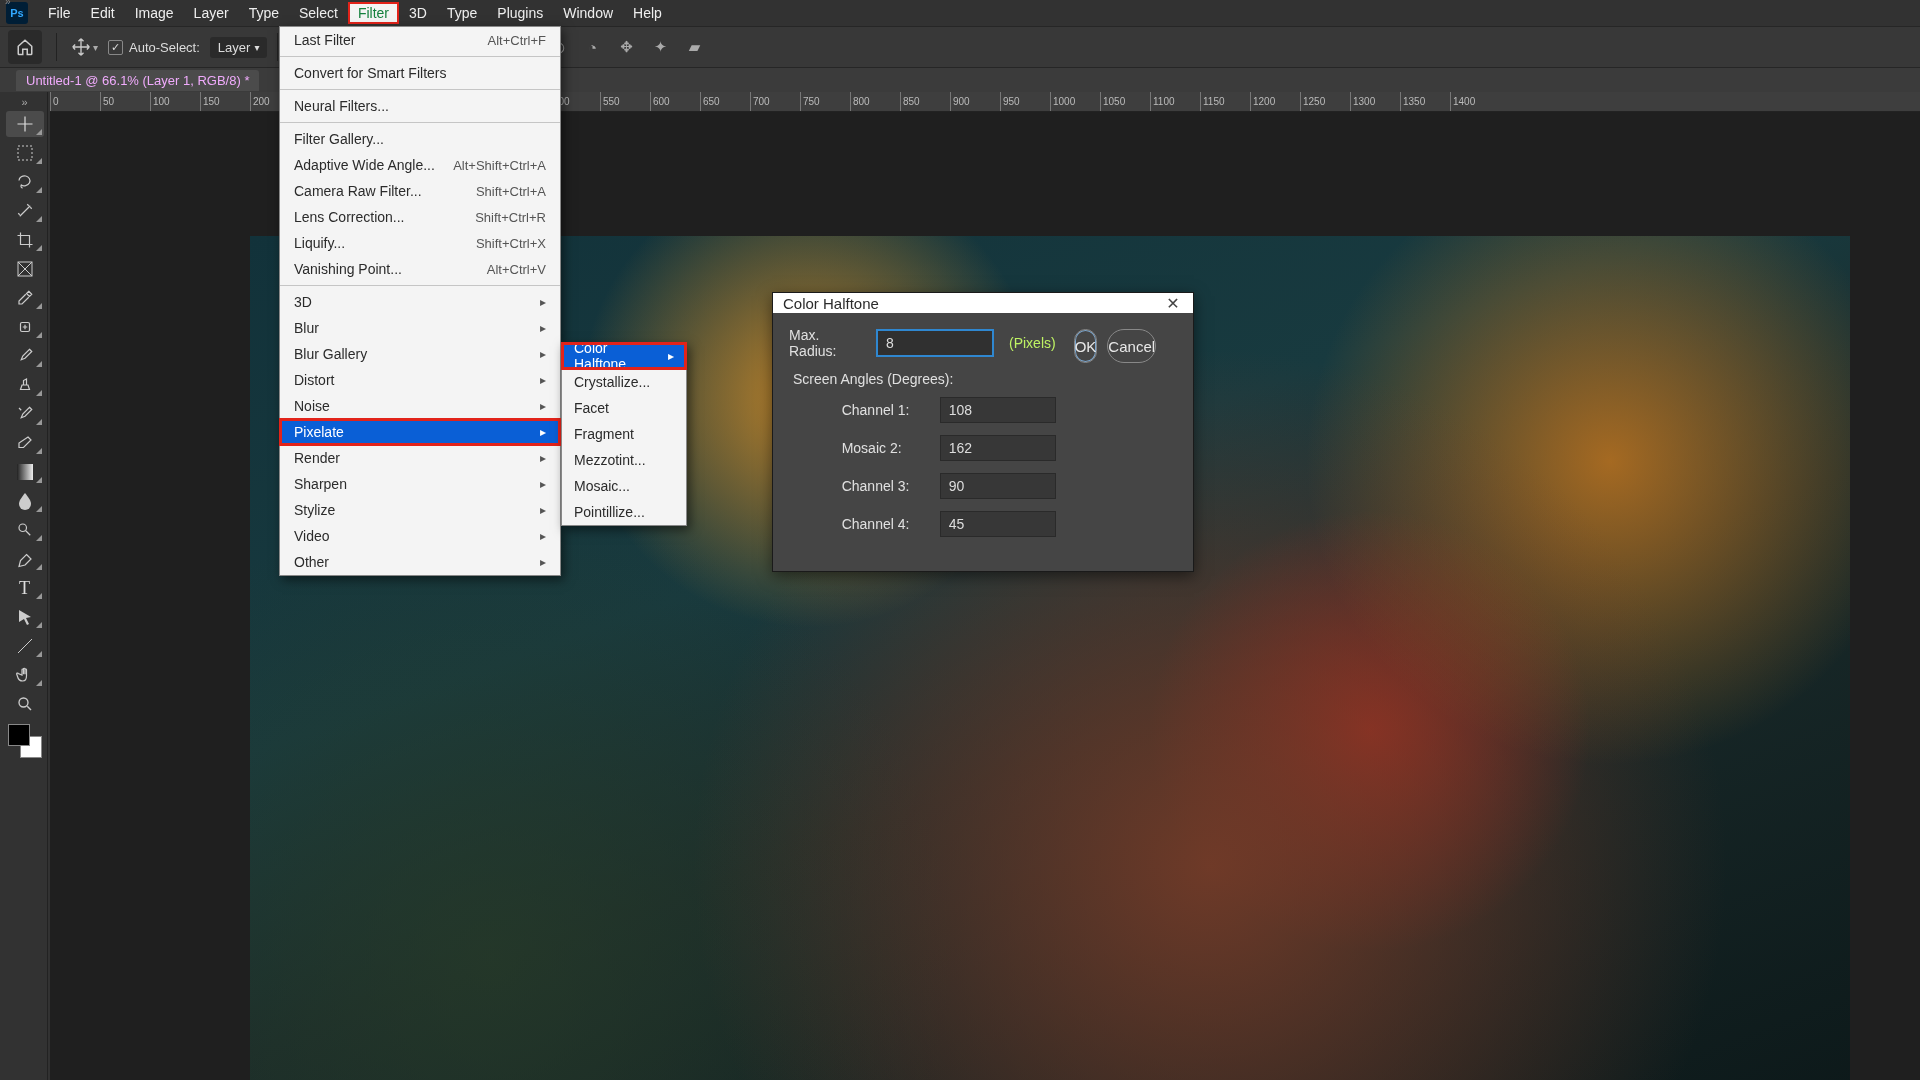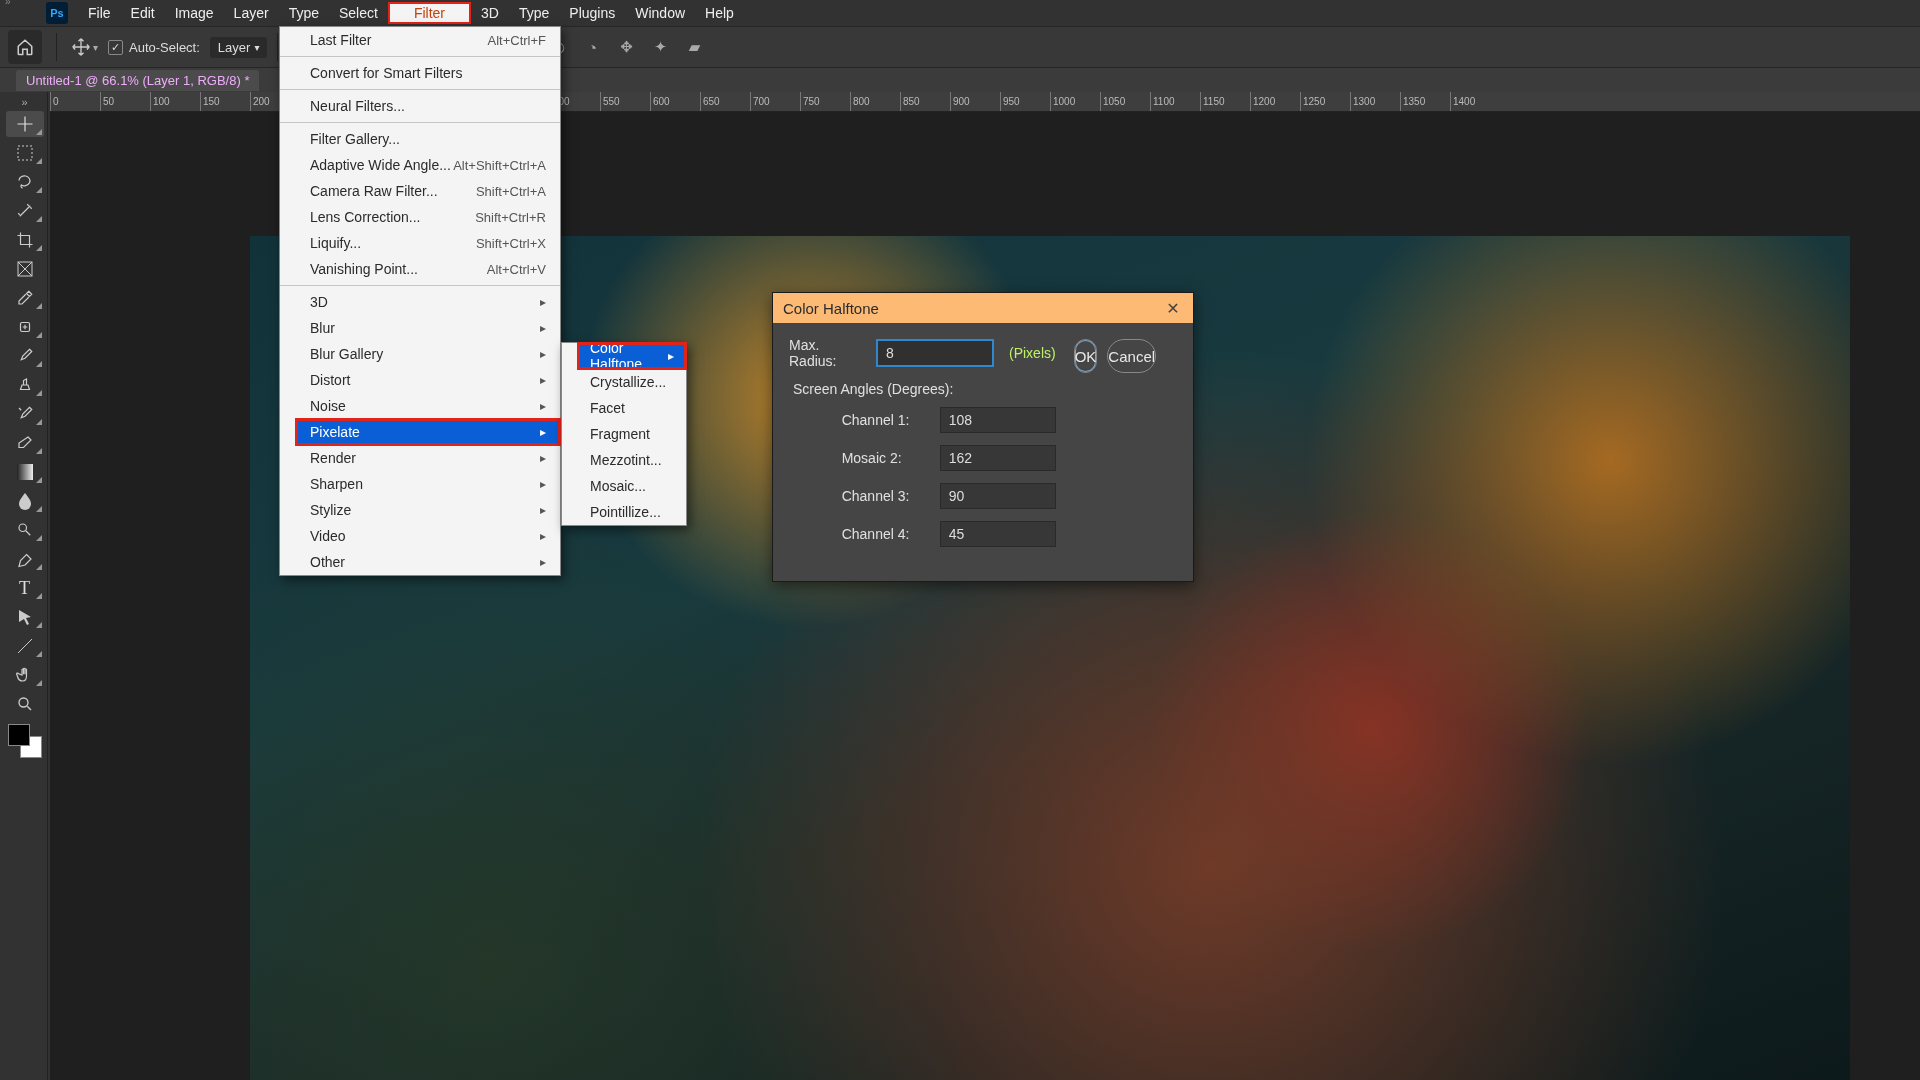--- a/index.html
+++ b/index.html
@@ -1,22 +1,22 @@
 <!DOCTYPE html>
 <html><head>
 <meta charset="utf-8">
 <style>
   * { margin: 0; padding: 0; box-sizing: border-box; font-family: "Segoe UI", Tahoma, sans-serif; }
   body { background: #323232; width: 1920px; height: 1080px; overflow: hidden; position: relative; color: #ddd; }
 
   
   .menubar { height: 26px; background: #323232; display: flex; align-items: center; padding: 0 6px; font-size: 14px; }
-  .app-icon { width: 22px; height: 22px; background: #001e36; color: #31a8ff; font-weight: 700; font-size: 11px; display: flex; align-items: center; justify-content: center; border-radius: 3px; margin-right: 10px; margin-left: 40px; }
+  .app-icon { width: 22px; height: 22px; background: #001e36; color: #31a8ff; font-weight: 700; font-size: 11px; display: flex; align-items: center; justify-content: center; border-radius: 3px; margin-right: 10px; }
   .menubar .mi { padding: 3px 10px; cursor: default; color: #eee; }
-  .menubar .mi.active { background: #f4f4f4; color: #c2410c; border: 2px solid #e2231a; padding: 1px 24px; }
+  .menubar .mi.active { background: #f4f4f4; color: #15803d; border: 2px solid #e2231a; padding: 1px 8px; }
 
   
   .options { height: 42px; background: #383838; border-top: 1px solid #262626; border-bottom: 1px solid #262626; display: flex; align-items: center; padding: 0 8px; gap: 10px; font-size: 13px; }
   .home-btn { width: 34px; height: 34px; background: #2a2a2a; border-radius: 4px; display: flex; align-items: center; justify-content: center; }
   .icon-btn { display: flex; align-items: center; justify-content: center; color: #c8c8c8; }
   .divider { width: 1px; height: 28px; background: #222; margin: 0 4px; }
   .check { display: flex; align-items: center; gap: 6px; }
   .checkbox { width: 15px; height: 15px; border: 1px solid #888; border-radius: 2px; display: flex; align-items: center; justify-content: center; font-size: 11px; color: #ddd; }
   .select { display: flex; align-items: center; gap: 4px; background: #2a2a2a; padding: 3px 8px; border-radius: 3px; }
   .opt-sep { width: 1px; height: 28px; background: #222; }
@@ -49,33 +49,33 @@
   .tool.active { background:#4b4b4b; }
   .tool .corner { position:absolute; right:2px; bottom:2px; border:3px solid transparent; border-right-color:#999; border-bottom-color:#999; width:0; height:0;}
   .swatch-pair { position:relative; width:34px; height:34px; margin-top:4px;}
   .swatch-pair .fg { position:absolute; left:0; top:0; width:22px; height:22px; background:#000; border:1px solid #888;}
   .swatch-pair .bg { position:absolute; right:0; bottom:0; width:22px; height:22px; background:#fff; border:1px solid #888;}
 
   
   .menu { position:absolute; background:#f4f4f4; color:#2b2b2b; box-shadow: 3px 4px 10px rgba(0,0,0,0.5); font-size:14px; }
   .menu.primary { left:279px; top:26px; width:282px; border:1px solid #888;}
   .menu hr { border:none; border-top:1px solid #c5c5c5; margin:3px 0;}
-  .menu .row { display:flex; align-items:center; height:26px; padding:0 14px; justify-content:space-between;margin-left:16px; }
+  .menu .row { display:flex; align-items:center; height:26px; padding:0 14px; justify-content:space-between; }
   .menu .row.sub::after { content:"▸"; color:#555; font-size:12px; margin-left:10px;}
   .menu .row .kb { color:#555; font-size:13px;}
   .menu .row.hl { background:#0a5fd6; color:#fff; outline:3px solid #e2231a; outline-offset:-2px; position:relative;}
   .menu .row.hl::after { content:"▸"; color:#fff; font-size:12px;}
 
   .submenu { left:561px; top:342px; width:126px; border:1px solid #888;}
   .submenu .row { height:26px; padding:0 12px; }
   .submenu .row.hl { background:#0a5fd6; color:#fff; outline:3px solid #e2231a; outline-offset:-2px;}
 
   
   .dialog { position:absolute; left:772px; top:292px; width:422px; background:#454545; border:1px solid #1a1a1a; box-shadow: 0 4px 14px rgba(0,0,0,0.5); font-size:14px; color:#e0e0e0;}
-  .dialog .titlebar { height:30px; background:#fdba74; color:#2b2b2b; display:flex; align-items:center; justify-content:space-between; padding:0 10px; font-size:15px;}
+  .dialog .titlebar { height:20px; background:#ffffff; color:#2b2b2b; display:flex; align-items:center; justify-content:space-between; padding:0 10px; font-size:15px;}
   .dialog .close { font-size:16px; color:#444; width:20px; text-align:center;}
   .dialog .body { padding:14px 16px 22px 16px; display:flex; gap:18px;}
   .dialog .fields { flex:1; }
   .dialog .btns { width:120px; display:flex; flex-direction:row; gap:10px; padding-top:2px;}
   .dbtn { height:34px; border-radius:17px; border:1px solid #888; display:flex; align-items:center; justify-content:center; color:#e8e8e8; font-size:15px;}
   .dbtn.primary { box-shadow: 0 0 0 1px #7ba7d0 inset;}
   .frow { display:flex; align-items:center; gap:10px; margin-bottom:12px;justify-content:flex-end;}
   .frow label { width:78px;}
   .frow .lbl-ch { width:98px; padding-left:10px;}
   .frow input { background:#373737; border:1px solid #2a2a2a; color:#ddd; width:116px; height:26px; padding:0 8px; font-size:14px;}

